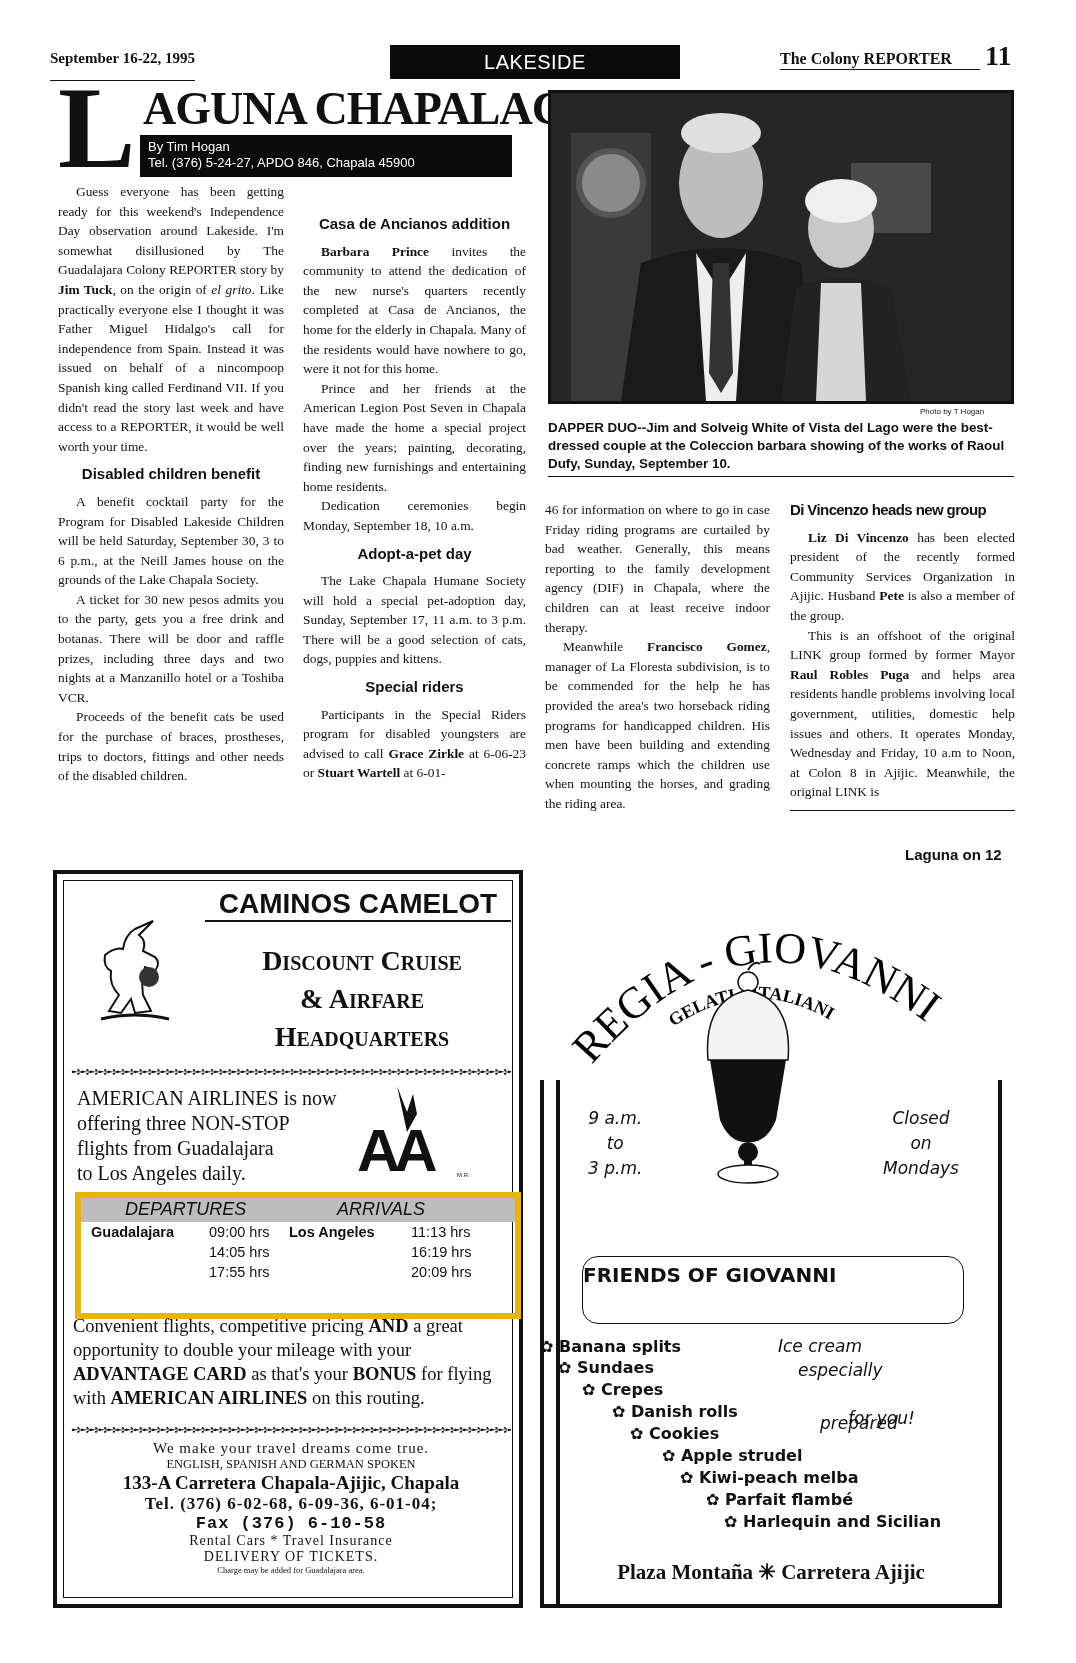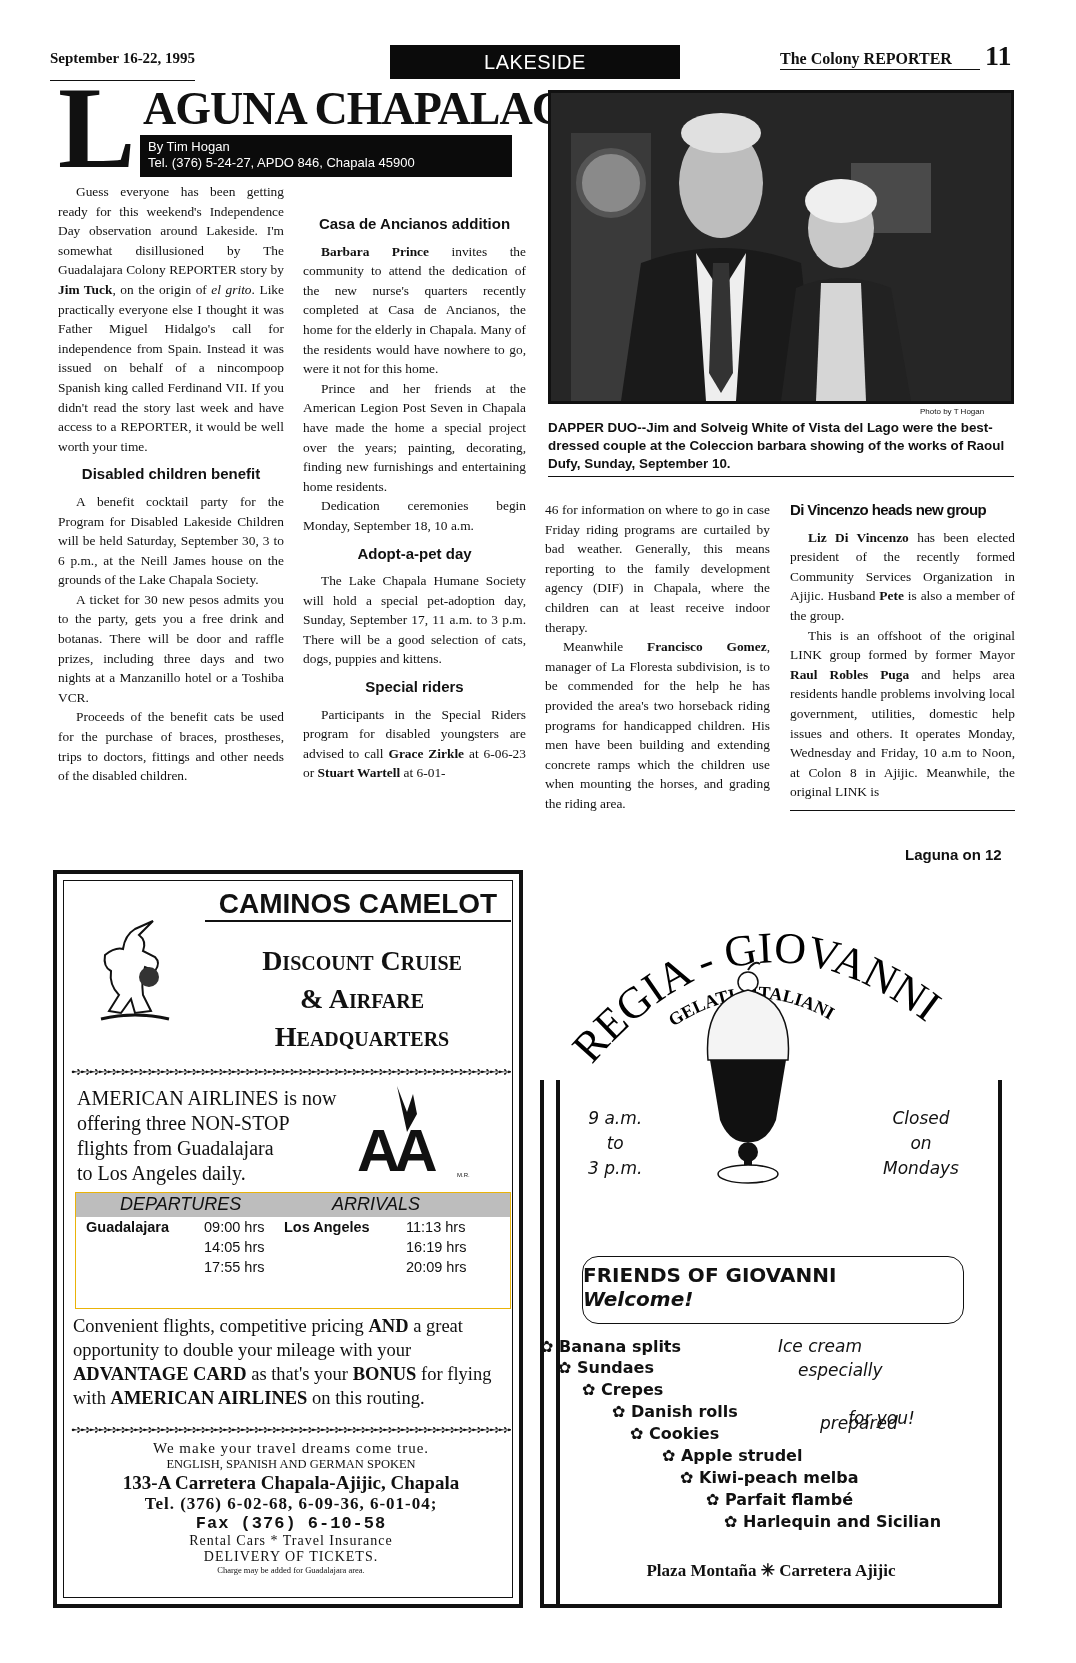--- a/index.html
+++ b/index.html
@@ -35,21 +35,21 @@
   #ad1{left:53px;top:870px;width:470px;height:738px;border:4px solid #111;box-sizing:border-box;}
   #ad1 .inner{position:absolute;left:6px;top:6px;right:6px;bottom:6px;border:1px solid #111;}
   #ad1title{left:148px;top:14px;width:306px;font-family:"Liberation Sans",sans-serif;font-weight:bold;font-size:28px;text-align:center;border-bottom:2px solid #111;}
   .smallcaps{font-variant:small-caps;font-weight:bold;font-size:28px;text-align:center;line-height:38px;}
   #ad1sub{left:180px;top:68px;width:250px;}
   .arrows{font-family:"DejaVu Sans",sans-serif;font-size:13px;letter-spacing:-2px;overflow:hidden;white-space:nowrap;}
   #arrows1{left:14px;top:190px;width:440px;}
   #arrows2{left:14px;top:548px;width:440px;}
   #aatext{left:20px;top:212px;font-size:20px;line-height:25px;}
   #aalogo{left:300px;top:210px;width:110px;height:100px;}
-  #flights{left:18px;top:318px;width:434px;height:115px;border:1px solid #eab308;}
+  #flights{left:18px;top:318px;width:434px;height:115px;border:6px solid #eab308;}
   #flights .hdr{height:24px;background:#bdbdbd;font-family:"Liberation Sans",sans-serif;font-style:italic;font-size:18px;position:relative;}
   #flights .row{font-family:"Liberation Sans",sans-serif;font-size:14.5px;position:relative;height:20px;}
   #pitch{left:16px;top:440px;width:440px;font-size:18.5px;line-height:24px;}
   #closing{left:14px;top:566px;width:440px;text-align:center;}
   #closing .l1{font-size:15px;letter-spacing:1px;}
   #closing .l2{font-size:12.5px;}
   #closing .l3{font-size:19px;font-weight:bold;}
   #closing .l4{font-size:17px;font-weight:bold;letter-spacing:1px;}
   #closing .l5{font-size:17px;font-weight:bold;letter-spacing:1px;font-family:Liberation Mono, monospace;}
   #closing .l6{font-size:14px;letter-spacing:1px;}
@@ -59,21 +59,21 @@
   #ad2{left:540px;top:870px;width:478px;height:738px;}
   #ad2box{left:0;top:210px;width:462px;height:528px;border:4px solid #111;border-top:none;box-sizing:border-box;}
   #ad2box .edge{position:absolute;left:12px;top:0;bottom:0;width:4px;background:#111;}
   #hours{left:48px;top:236px;font-family:"DejaVu Sans",sans-serif;font-style:italic;font-size:17px;line-height:25px;text-align:center;}
   #closed{left:343px;top:236px;font-family:"DejaVu Sans",sans-serif;font-style:italic;font-size:17px;line-height:25px;text-align:center;}
   #friends{left:42px;top:386px;width:380px;height:66px;border:1.5px solid #111;border-radius:16px;text-align:left;font-family:"DejaVu Sans",sans-serif;}
   #friends .t1{font-weight:bold;font-size:20px;margin-top:6px;}
   #friends .t2{font-weight:bold;font-style:italic;font-size:20px;}
   .menu{position:absolute;font-family:"DejaVu Sans",sans-serif;font-weight:bold;font-size:16px;white-space:nowrap;}
   .tag{position:absolute;font-family:"DejaVu Sans",sans-serif;font-style:italic;font-size:17px;}
-  #footer2{left:0;top:690px;width:462px;text-align:center;font-weight:bold;font-size:17px;}
+  #footer2{left:0;top:690px;width:462px;text-align:center;font-weight:bold;font-size:21px;}
 </style>
 </head>
 <body>
 
 <div class="abs" id="date">September 16-22, 1995</div>
 <div class="abs" id="section">LAKESIDE</div>
 <div class="abs" id="paper">The Colony REPORTER</div>
 <div class="abs" id="pageno">11</div>
 
 <div class="abs" id="dropL">L</div>
@@ -224,21 +224,20 @@
     <div>to</div>
     <div>3 p.m.</div>
   </div>
   <div class="abs" id="closed">
     <div>Closed</div>
     <div>on</div>
     <div>Mondays</div>
   </div>
   <div class="abs" id="friends">
     <div class="t1">FRIENDS OF GIOVANNI</div>
-    <div class="t2">Welcome!</div>
   </div>
   <div id="menuwrap">
     <div class="menu" style="left:0px;top:467px;"><span>✿ </span><span>Banana splits</span></div>
     <div class="menu" style="left:18px;top:488px;"><span>✿ </span><span>Sundaes</span></div>
     <div class="menu" style="left:42px;top:510px;"><span>✿ </span><span>Crepes</span></div>
     <div class="menu" style="left:72px;top:532px;text-align:right;"><span>✿ </span><span>Danish rolls</span></div>
     <div class="menu" style="left:90px;top:554px;"><span>✿ </span><span>Cookies</span></div>
     <div class="menu" style="left:122px;top:576px;"><span>✿ </span><span>Apple strudel</span></div>
     <div class="menu" style="left:140px;top:598px;"><span>✿ </span><span>Kiwi-peach melba</span></div>
     <div class="menu" style="left:166px;top:620px;"><span>✿ </span><span>Parfait flambé</span></div>

